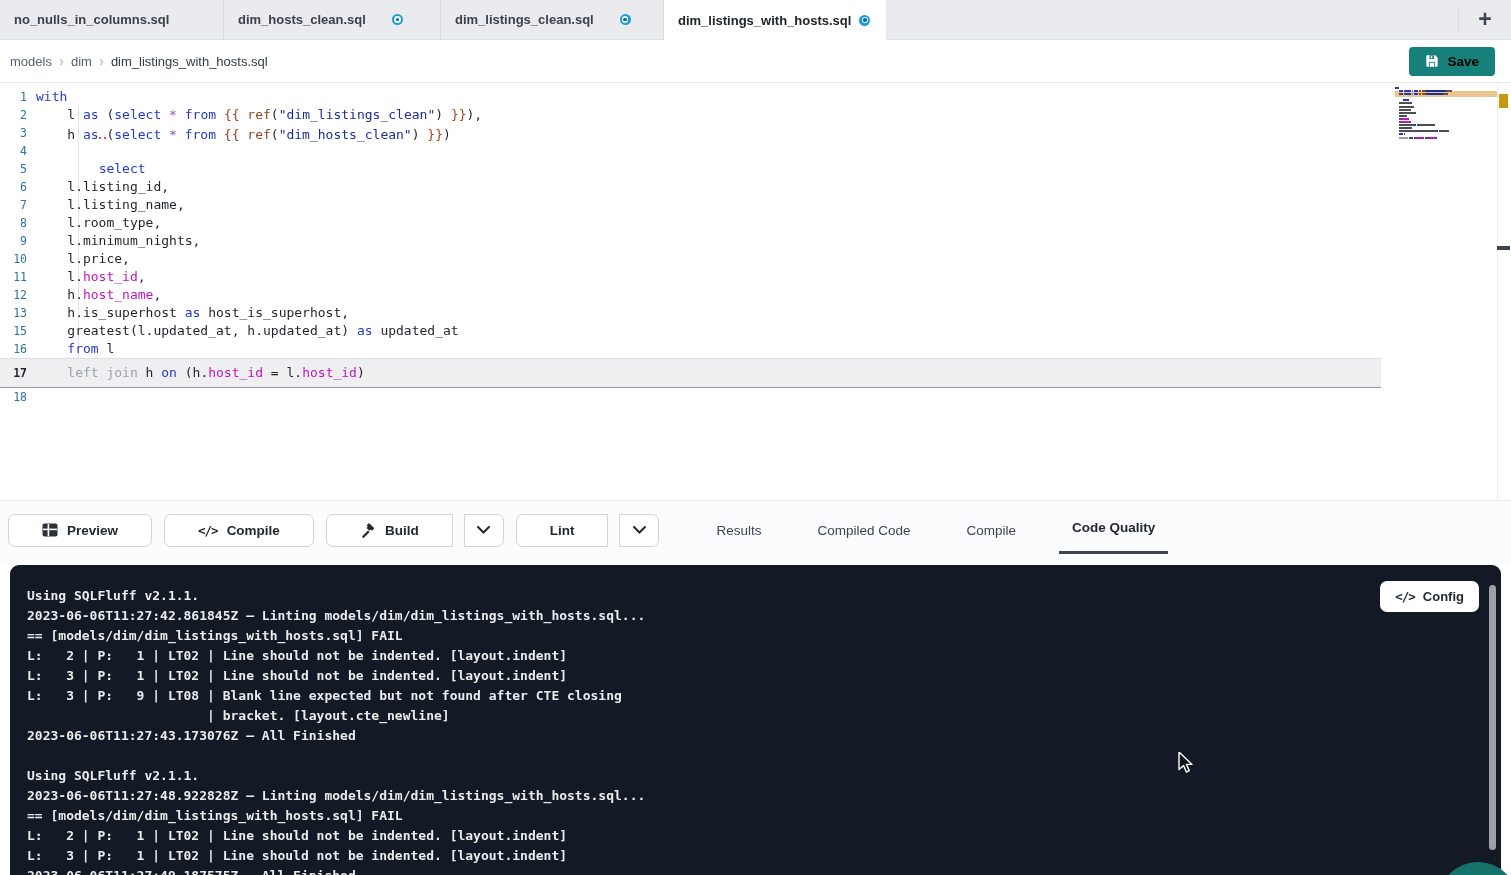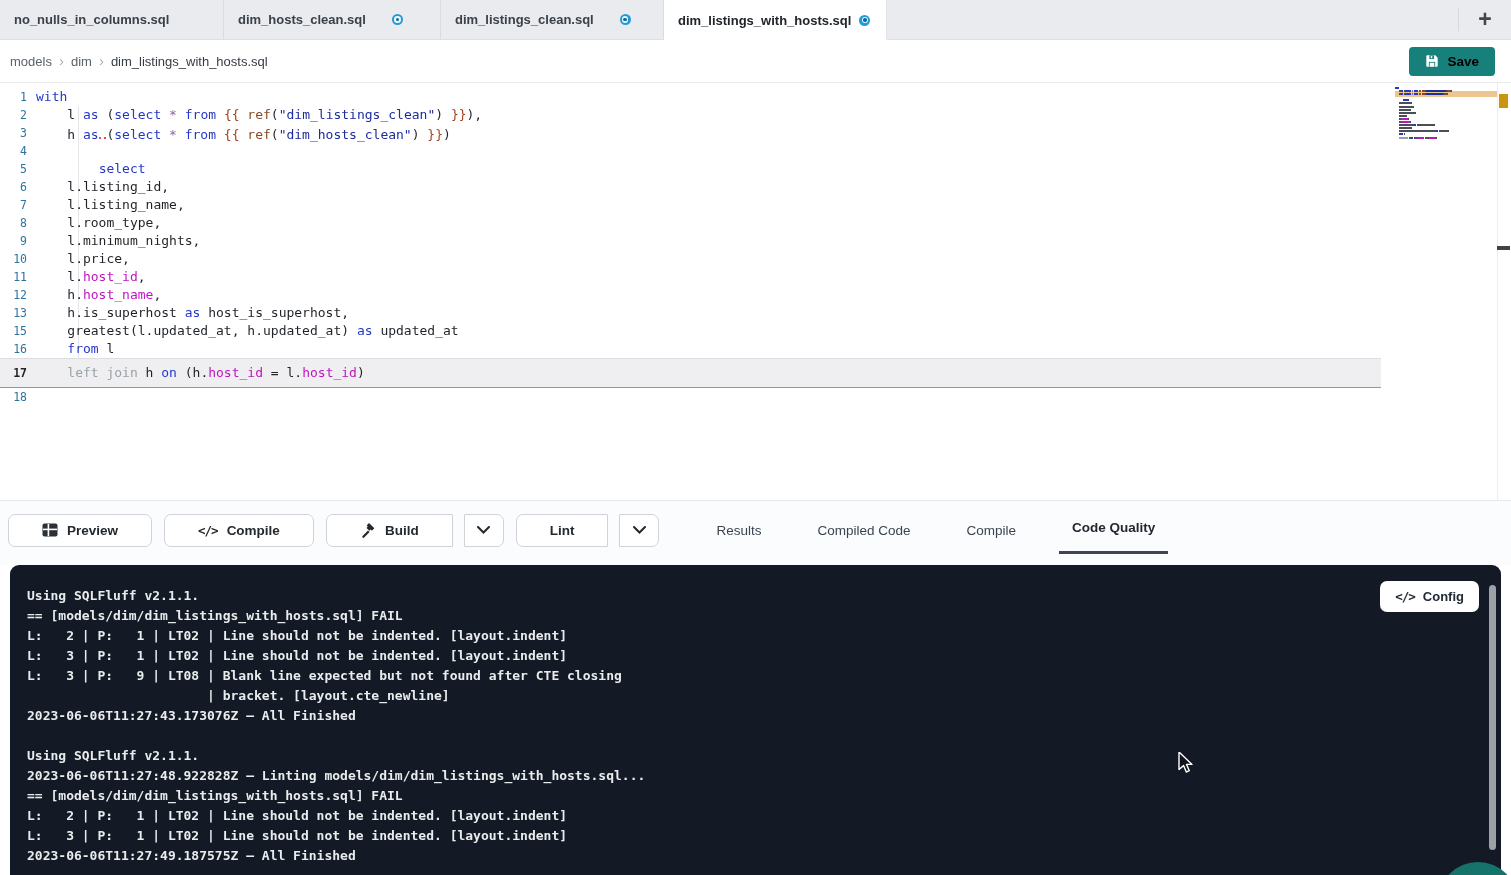--- a/index.html
+++ b/index.html
@@ -318,20 +318,21 @@
         <div class="btab active">
           <span class="btab-lbl">Code Quality</span>
         </div>
       </div>
   </div>
 </div>
 
 <div class="terminal">
   <div class="term-body">
       <div class="tline">Using SQLFluff v2.1.1.</div>
+      <div class="tline">2023-06-06T11:27:42.861845Z — Linting models/dim/dim_listings_with_hosts.sql...</div>
       <div class="tline">== [models/dim/dim_listings_with_hosts.sql] FAIL</div>
       <div class="tline">L:   2 | P:   1 | LT02 | Line should not be indented. [layout.indent]</div>
       <div class="tline">L:   3 | P:   1 | LT02 | Line should not be indented. [layout.indent]</div>
       <div class="tline">L:   3 | P:   9 | LT08 | Blank line expected but not found after CTE closing</div>
       <div class="tline">                       | bracket. [layout.cte_newline]</div>
       <div class="tline">2023-06-06T11:27:43.173076Z — All Finished</div>
       <div class="tline"></div>
       <div class="tline">Using SQLFluff v2.1.1.</div>
       <div class="tline">2023-06-06T11:27:48.922828Z — Linting models/dim/dim_listings_with_hosts.sql...</div>
       <div class="tline">== [models/dim/dim_listings_with_hosts.sql] FAIL</div>

